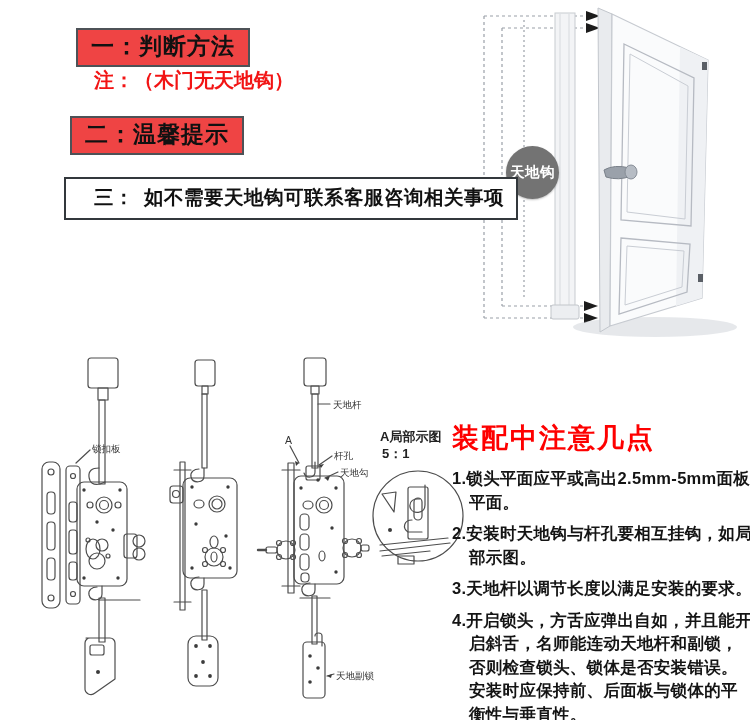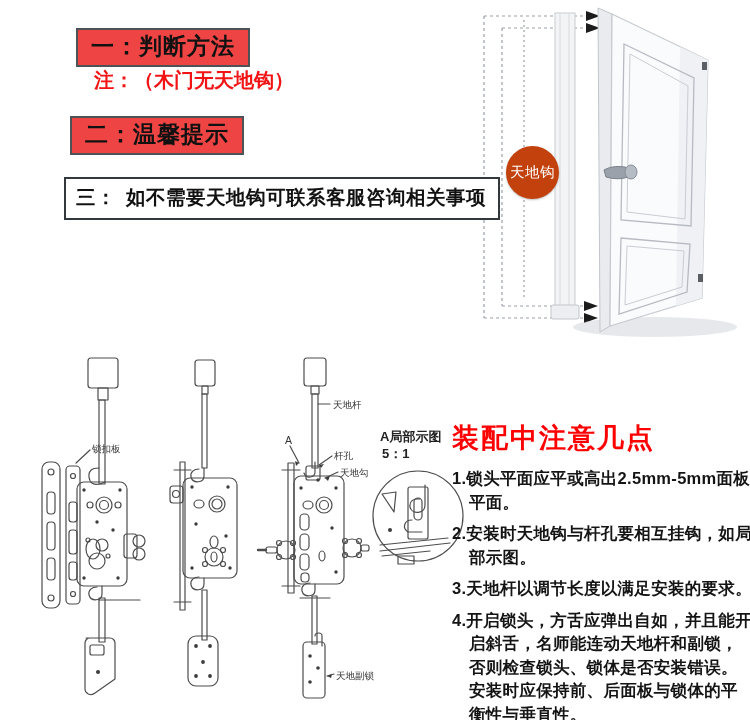--- a/index.html
+++ b/index.html
@@ -13,36 +13,36 @@
   .hdr-box {
     display:inline-block; border:2px solid #4d5257; padding:1px 13px 3px 13px;
     font-size:23px; font-weight:bold; color:#111; letter-spacing:1px; background:#ef4444;
   }
   .hdr1 { margin-left:14px; }
   .hdr2 { margin-left:8px; margin-top:24px; }
   .body-lines { margin-top:8px; font-size:16.5px; font-weight:600; color:#222; line-height:24px; }
   .red-note { margin-top:1px; padding-left:32px; font-size:20px; font-weight:700; color:#f21414; line-height:24px; }
   .hdr3-box {
     display:inline-block; margin-left:2px; margin-top:22px; border:2px solid #33383c;
-    padding:5px 12px 7px 10px; font-size:19.5px; font-weight:bold; color:#111; background:#fff;
+    padding:5px 12px 7px 28px; font-size:19.5px; font-weight:bold; color:#111; background:#fff;
     letter-spacing:0.5px; white-space:nowrap;
   }
   .hdr3-box .prefix { margin-right:10px; }
   
   .notes { position:absolute; left:452px; top:420px; width:302px; }
   .notes-title { font-size:27px; font-weight:bold; color:#fe0000; letter-spacing:2px; }
   .notes-list { margin-top:11px; }
   .note-item {
     font-size:16.5px; font-weight:700; color:#141414; line-height:23.5px;
     letter-spacing:0.3px; padding-left:17px; text-indent:-17px; margin-bottom:8px;
   }
   
   .badge {
     position:absolute; left:506px; top:146px; width:53px; height:53px; border-radius:50%;
-    background:#c2410c; color:#fff; font-size:14.5px; font-weight:normal;
+    background:#737373; color:#fff; font-size:14.5px; font-weight:bold;
     display:flex; align-items:center; justify-content:center; letter-spacing:0.5px;
     box-shadow:0 1px 2px rgba(0,0,0,0.25);
   }
   svg { position:absolute; }
   .svg-door { left:470px; top:0; }
   .svg-locks { left:30px; top:352px; }
   text { font-family:"Liberation Sans","DejaVu Sans",sans-serif; }
 </style>
 </head>
 <body>

